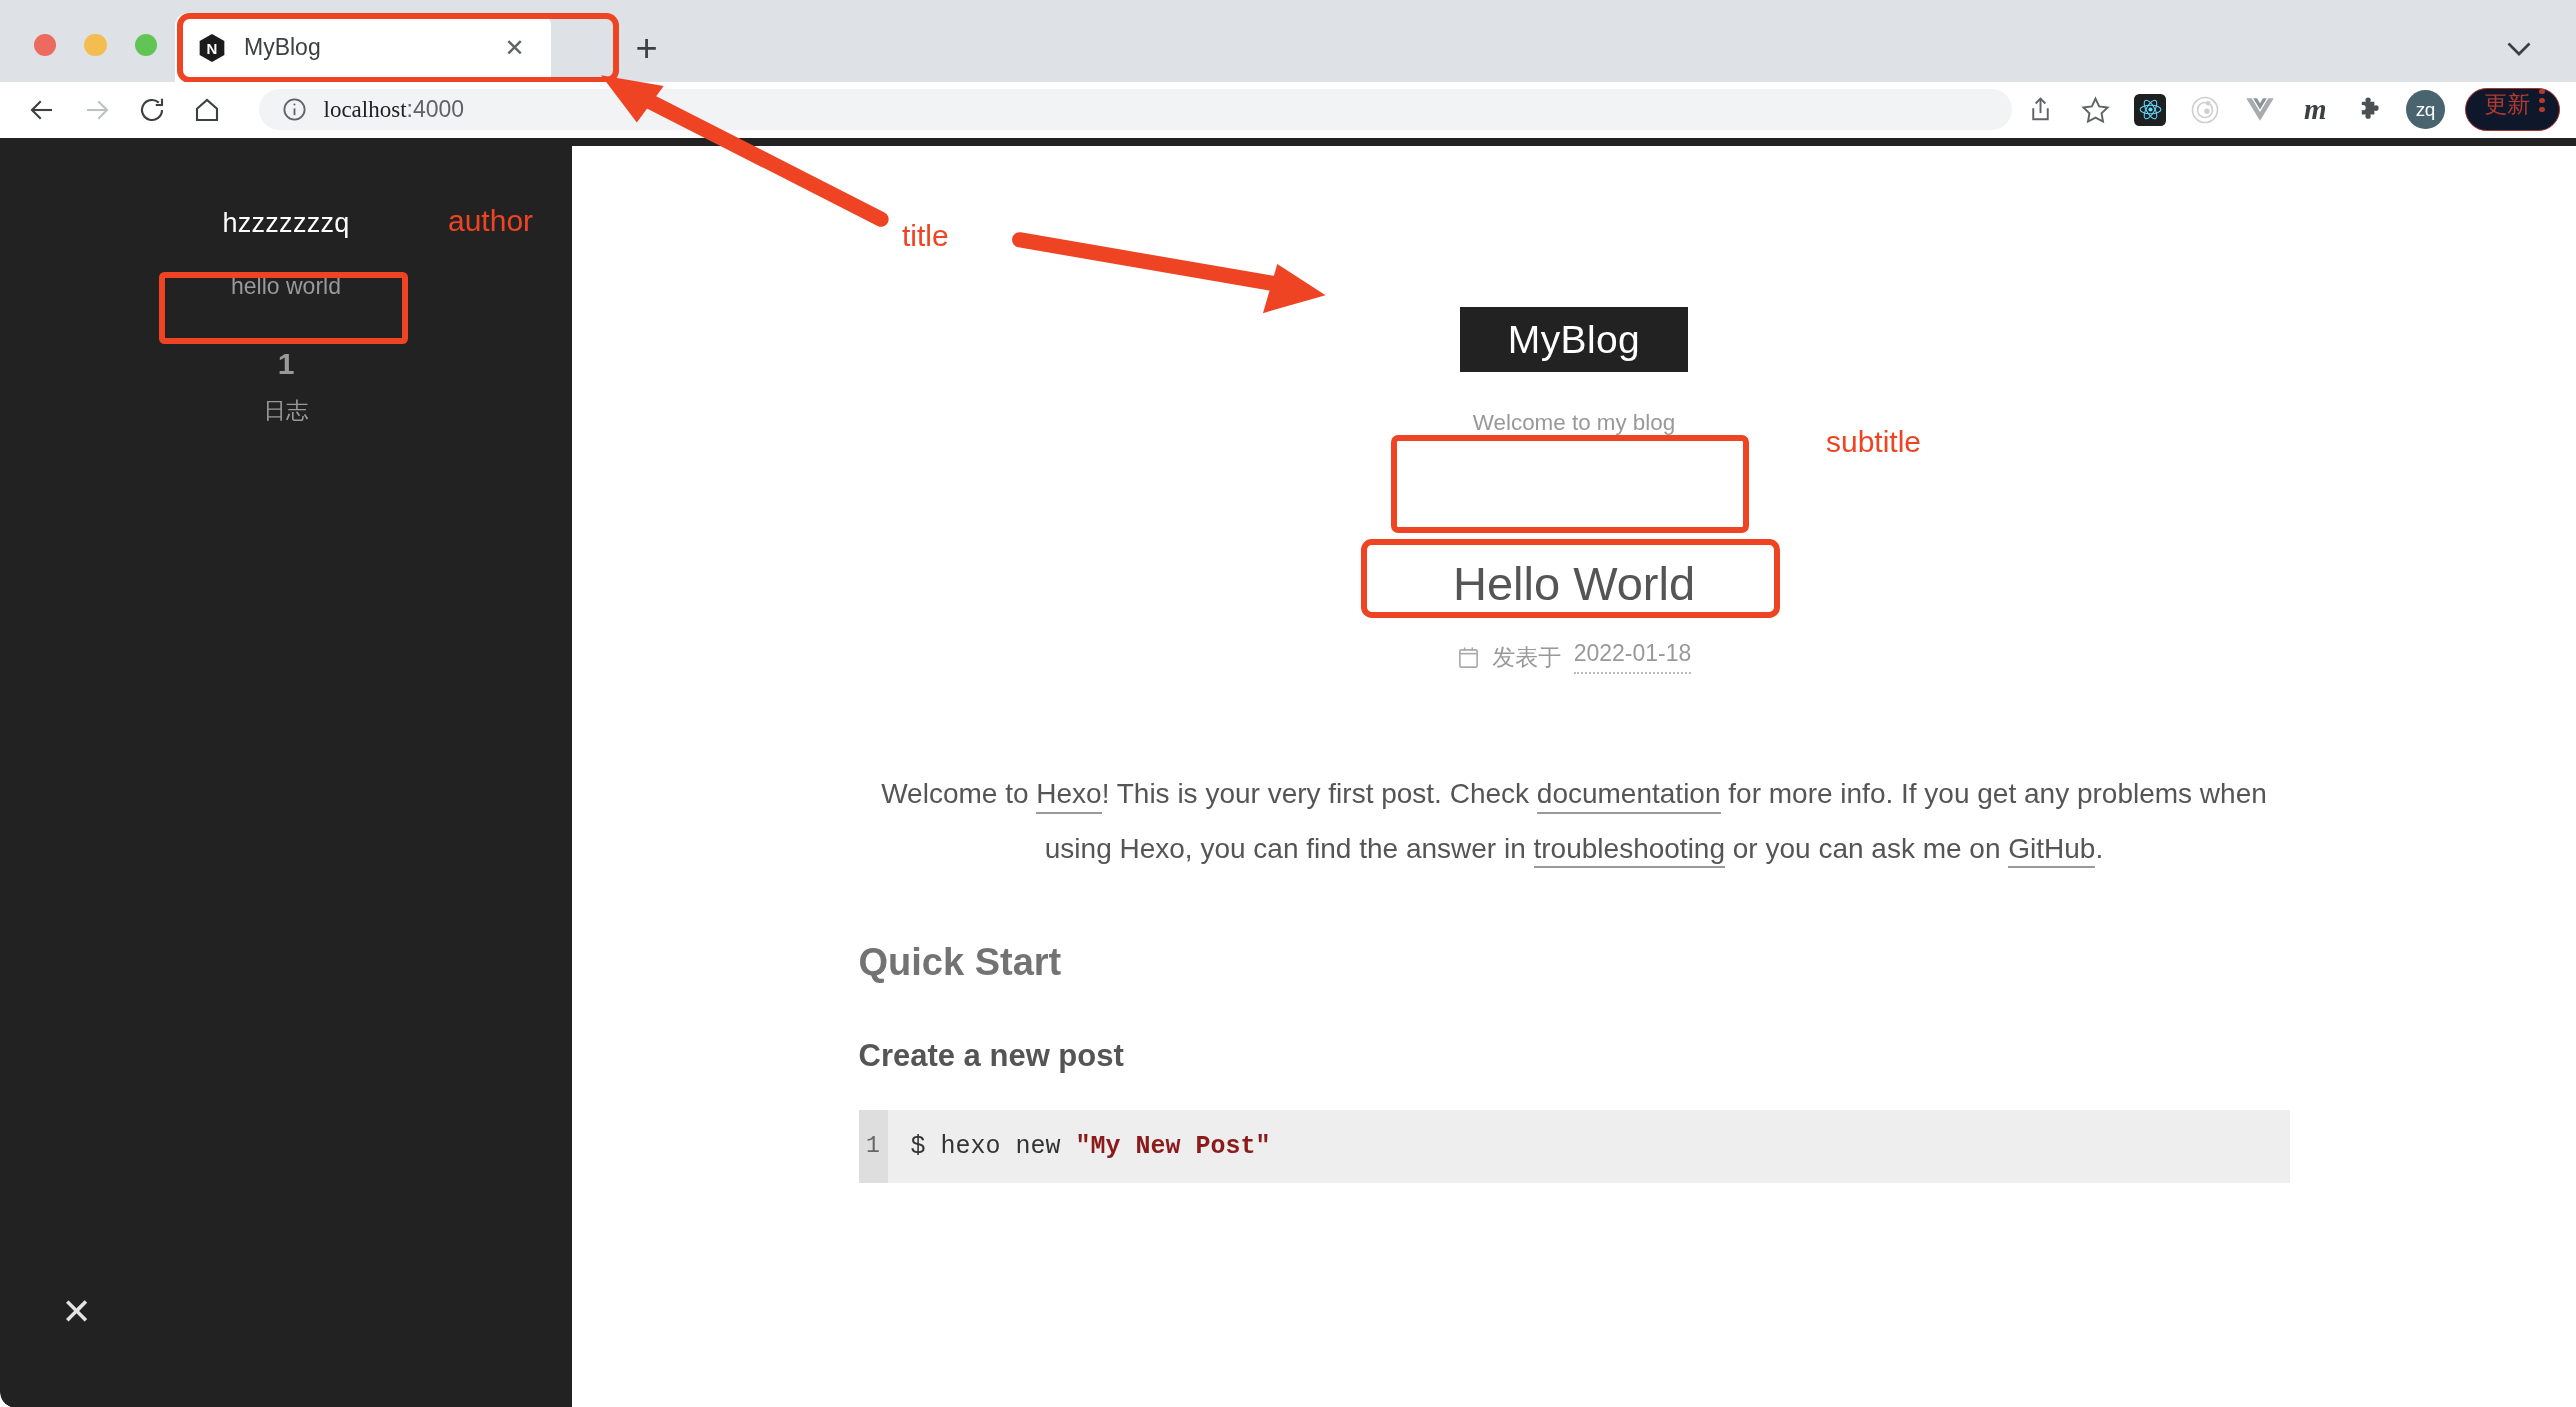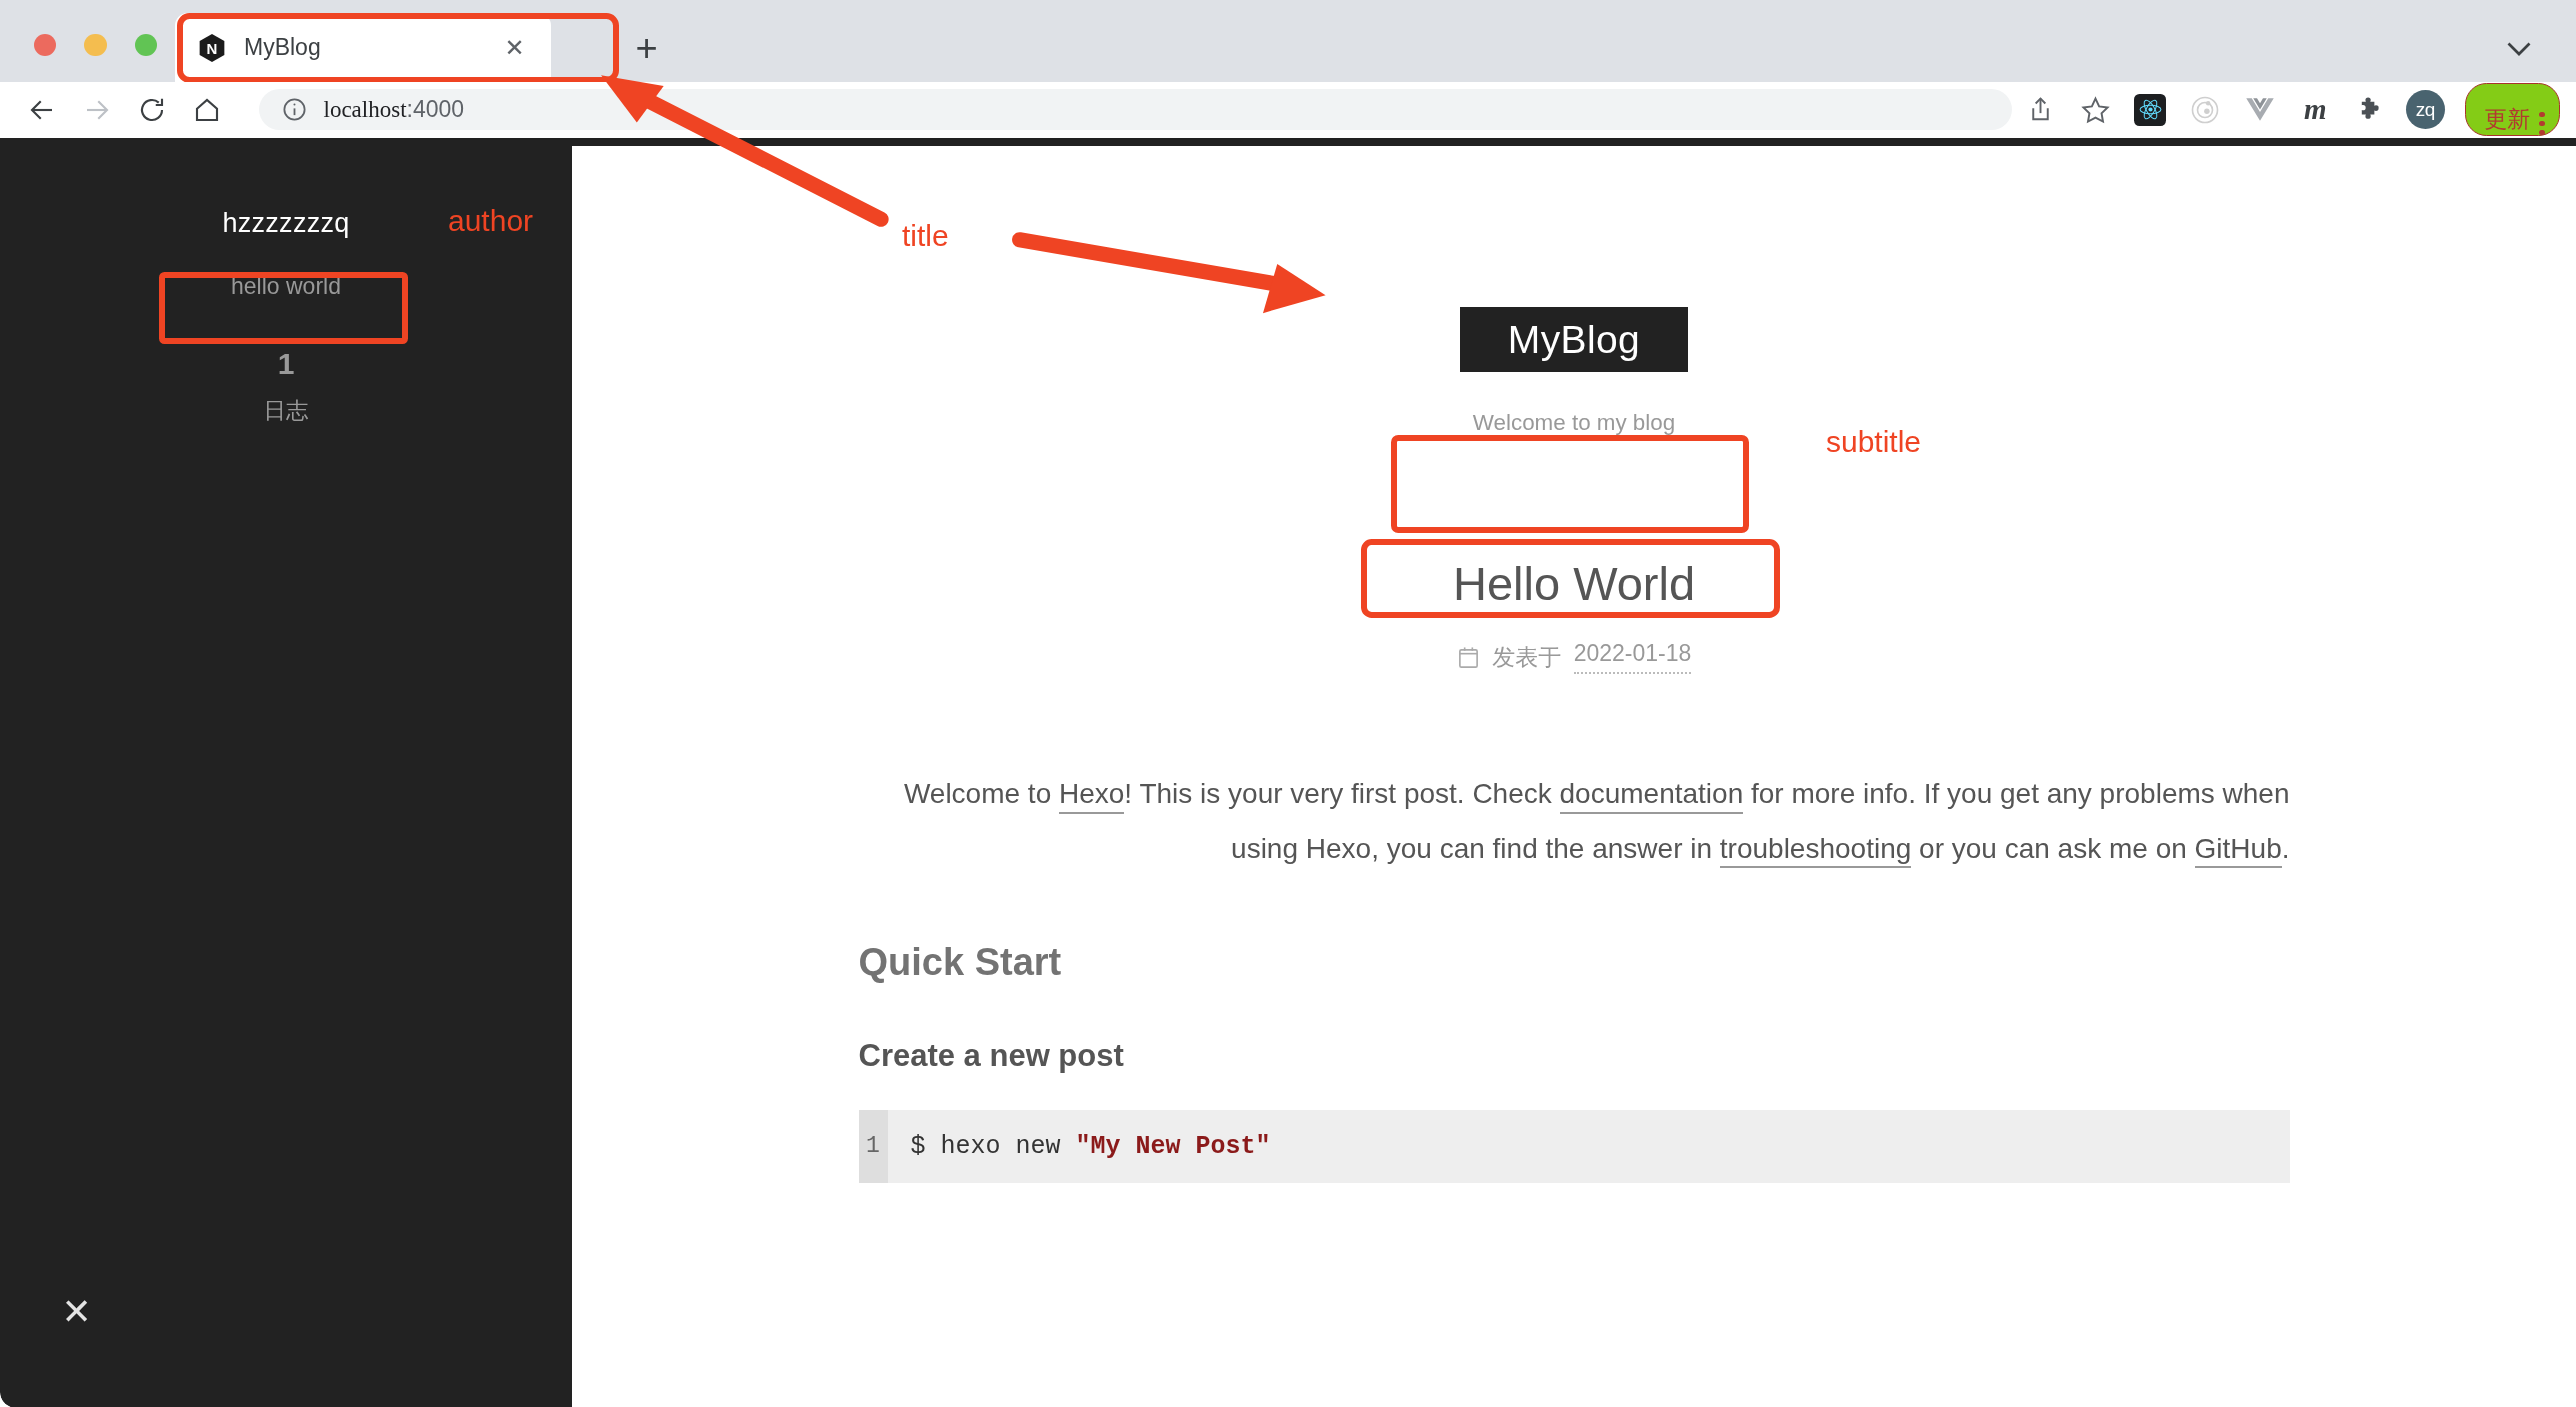--- a/index.html
+++ b/index.html
@@ -86,23 +86,23 @@
     width: 32px; height: 32px; border-radius: 5.4px; background: #1d1f21;
     display: flex; align-items: center; justify-content: center;
   }
   .ext-m { font-size: 29px; font-style: italic; font-weight: 700; color: #3c4043; font-family: "Liberation Serif", serif; }
   .avatar-zq {
     width: 39px; height: 39px; border-radius: 50%; background: #49636f;
     color: #ffffff; font-size: 19px; display: flex; align-items: center; justify-content: center;
     letter-spacing: -0.4px;
   }
   .update-pill {
-    display: flex; align-items: flex-end; gap: 9px;
-    height: 53px; padding: 0 14.3px 0 18px; border: 1.8px solid #a8342c;
-    border-radius: 21.5px; background: #84cc16; margin-left: 12.5px;
+    display: flex; align-items: flex-start; gap: 9px;
+    height: 43px; padding: 0 14.3px 0 18px; border: 1.8px solid #a8342c;
+    border-radius: 21.5px; background: #0f172a; margin-left: 12.5px;
   }
   .update-text { font-size: 23px; color: #b23a30; font-family: "Liberation Sans", sans-serif; }
   .kebab { display: flex; flex-direction: column; gap: 3.6px; }
   .kebab i { width: 5.4px; height: 5.4px; border-radius: 50%; background: #b23a30; display: block; }
 
   
   .viewport {
     position: absolute; left: 0; top: 138px; width: 2576px; height: 1270px;
     background: #ffffff; overflow: hidden;
     border-bottom-left-radius: 16px; border-bottom-right-radius: 16px;
@@ -173,21 +173,21 @@
   }
   .cal-icon { width: 23px; height: 25px; display: inline-block; }
   .post-date {
     border-bottom: 2.7px dotted #bbbbbb; padding-bottom: 4.5px; color: #999999;
   }
 
   .post-body {
     margin: 0 auto; padding-top: 93px; width: 1431px;
     color: #555555; font-size: 28px; line-height: 1.96;
   }
-  .post-body p { margin: 0; text-align: right; }
+  .post-body p { margin: 0; text-align: center; }
   .post-body a {
     color: #555555; text-decoration: none;
     border-bottom: 2.7px solid #999999; padding-bottom: 2.7px;
   }
   .h2 {
     margin-top: 63px; font-size: 38px; font-weight: 700; color: #737373;
     line-height: 1.2;
   }
   .h3 {
     margin-top: 52px; font-size: 31px; font-weight: 700; color: #555555;

